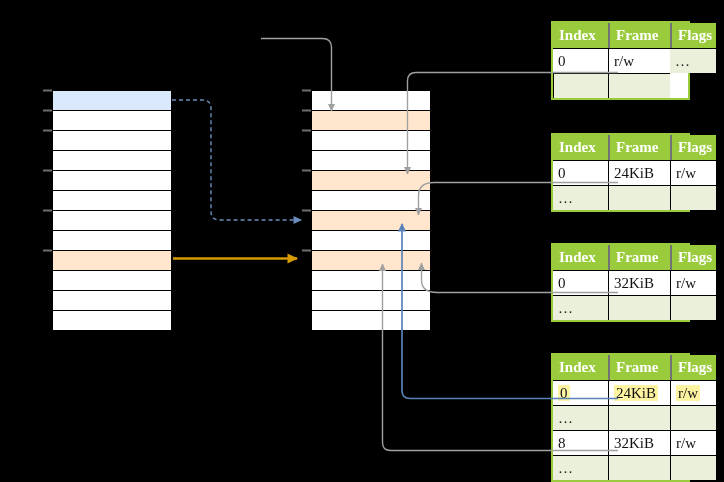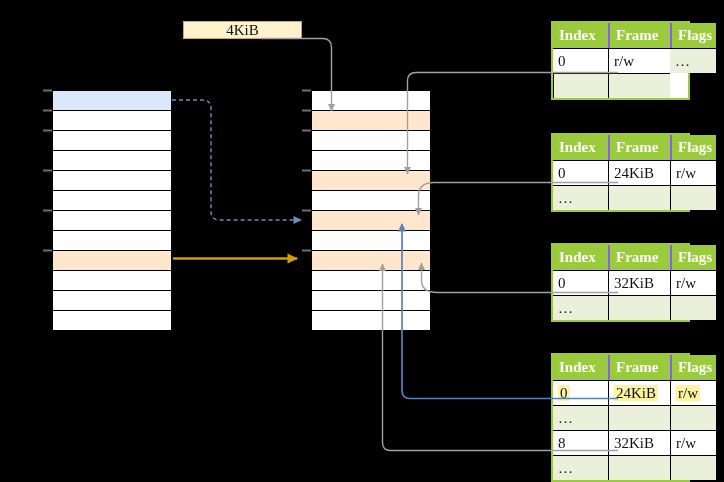--- a/index.html
+++ b/index.html
@@ -13,36 +13,33 @@
   .mrow.orange{background:#ffe6cc;}
   
   #psbox{position:absolute;left:183px;top:21px;width:119px;height:18px;background:#fff2cc;
          border:1px solid #c9a95c;box-sizing:border-box;text-align:center;line-height:16px;
          font-size:15px;color:#111;}
   
   .ptable{position:absolute;left:551px;width:139px;box-sizing:border-box;border:2px solid #9acb3c;
           display:grid;grid-template-columns:55px 62px 46px;background:#fff;font-size:15px;}
   .th{background:#9acb3c;color:#fff;font-weight:bold;height:25px;line-height:25px;
       padding-left:6px;box-sizing:border-box;overflow:hidden;}
-  .th.sep{border-left:2px solid #8b5cf6;}
+  .th.sep{border-left:2px solid #737373;}
   .tc{height:25px;line-height:24px;padding-left:5px;box-sizing:border-box;color:#111;
       border-top:1px solid #000;background:#fff;overflow:hidden;}
   .tc.sep{border-left:1px solid #000;}
   .tc.dots{background:#eaf0d9;color:#222;}
   .hl{background:#fdf3a0;padding:0 2px;}
   svg{position:absolute;left:0;top:0;pointer-events:none;}
 </style>
 </head>
 <body>
 
 <div id="canvas">
 
-  <div id="psbox">
-    <span>4KiB</span>
-  </div>
 
   <div class="memcol" style="left:52px;">
     <div class="mrow blue"></div>
     <div class="mrow"></div>
     <div class="mrow"></div>
     <div class="mrow"></div>
     <div class="mrow"></div>
     <div class="mrow"></div>
     <div class="mrow"></div>
     <div class="mrow"></div>

